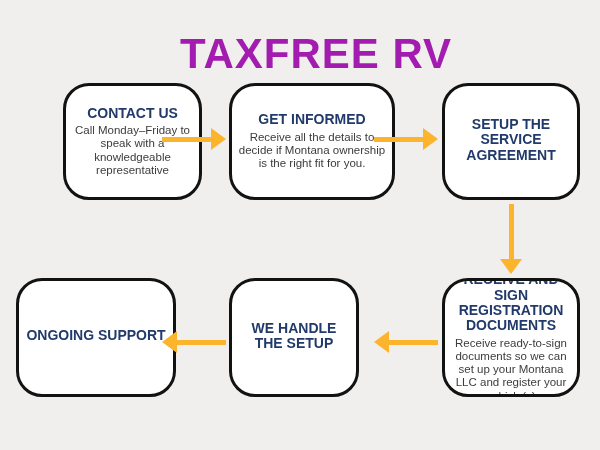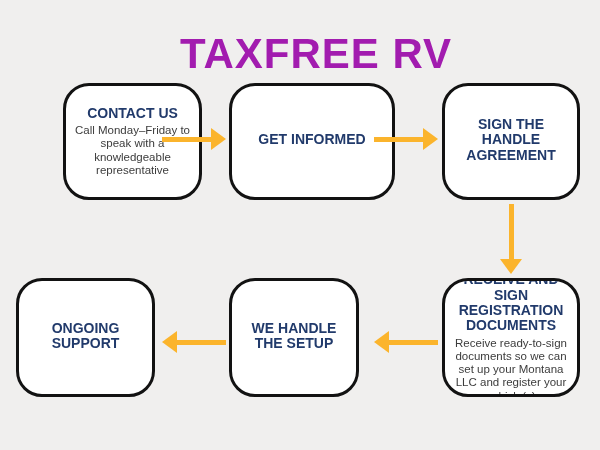--- a/index.html
+++ b/index.html
@@ -43,21 +43,21 @@
   }
   .box-body{
     color:#3c3c3c;
     font-size:11.5px;
     line-height:1.15;
   }
   
   .b1{left:16px; top:83px; width:139px; height:117px;margin-left:47px;}
   .b2{left:229px;top:83px; width:166px; height:117px;}
   .b3{left:442px;top:83px; width:138px; height:117px;}
-  .b4{left:16px; top:278px;width:139px; height:119px;}
+  .b4{left:16px; top:278px;width:160px; height:119px;}
   .b5{left:229px;top:278px;width:130px; height:119px;}
   .b6{left:442px;top:278px;width:138px; height:119px;}
   
   .arrow{position:absolute;display:flex;align-items:center;}
   .arrow.h{width:64px;height:22px;}
   .arrow.v{width:22px;height:70px;flex-direction:column;}
   .shaft-h{flex:1;height:5px;background:#fbb42c;}
   .shaft-v{flex:1;width:5px;background:#fbb42c;}
   .head-right{width:0;height:0;border-top:11px solid transparent;border-bottom:11px solid transparent;border-left:15px solid #fbb42c;}
   .head-left {width:0;height:0;border-top:11px solid transparent;border-bottom:11px solid transparent;border-right:15px solid #fbb42c;}
@@ -73,24 +73,25 @@
 
 <h1 class="title">TAXFREE RV</h1>
 
 <div class="box b1">
   <div class="box-title">CONTACT US</div>
   <div class="box-body">Call Monday–Friday to speak with a knowledgeable representative</div>
 </div>
 
 <div class="box b2">
   <div class="box-title">GET INFORMED</div>
+  <div class="box-body">Receive all the details to decide if Montana ownership is the right fit for you.</div>
 </div>
 
 <div class="box b3">
-  <div class="box-title">SIGN THE HANDLE AGREEMENT</div>
+  <div class="box-title">SETUP THE SERVICE AGREEMENT</div>
 </div>
 
 <div class="box b4">
   <div class="box-title">ONGOING SUPPORT</div>
 </div>
 
 <div class="box b5">
   <div class="box-title">WE HANDLE THE SETUP</div>
 </div>
 

